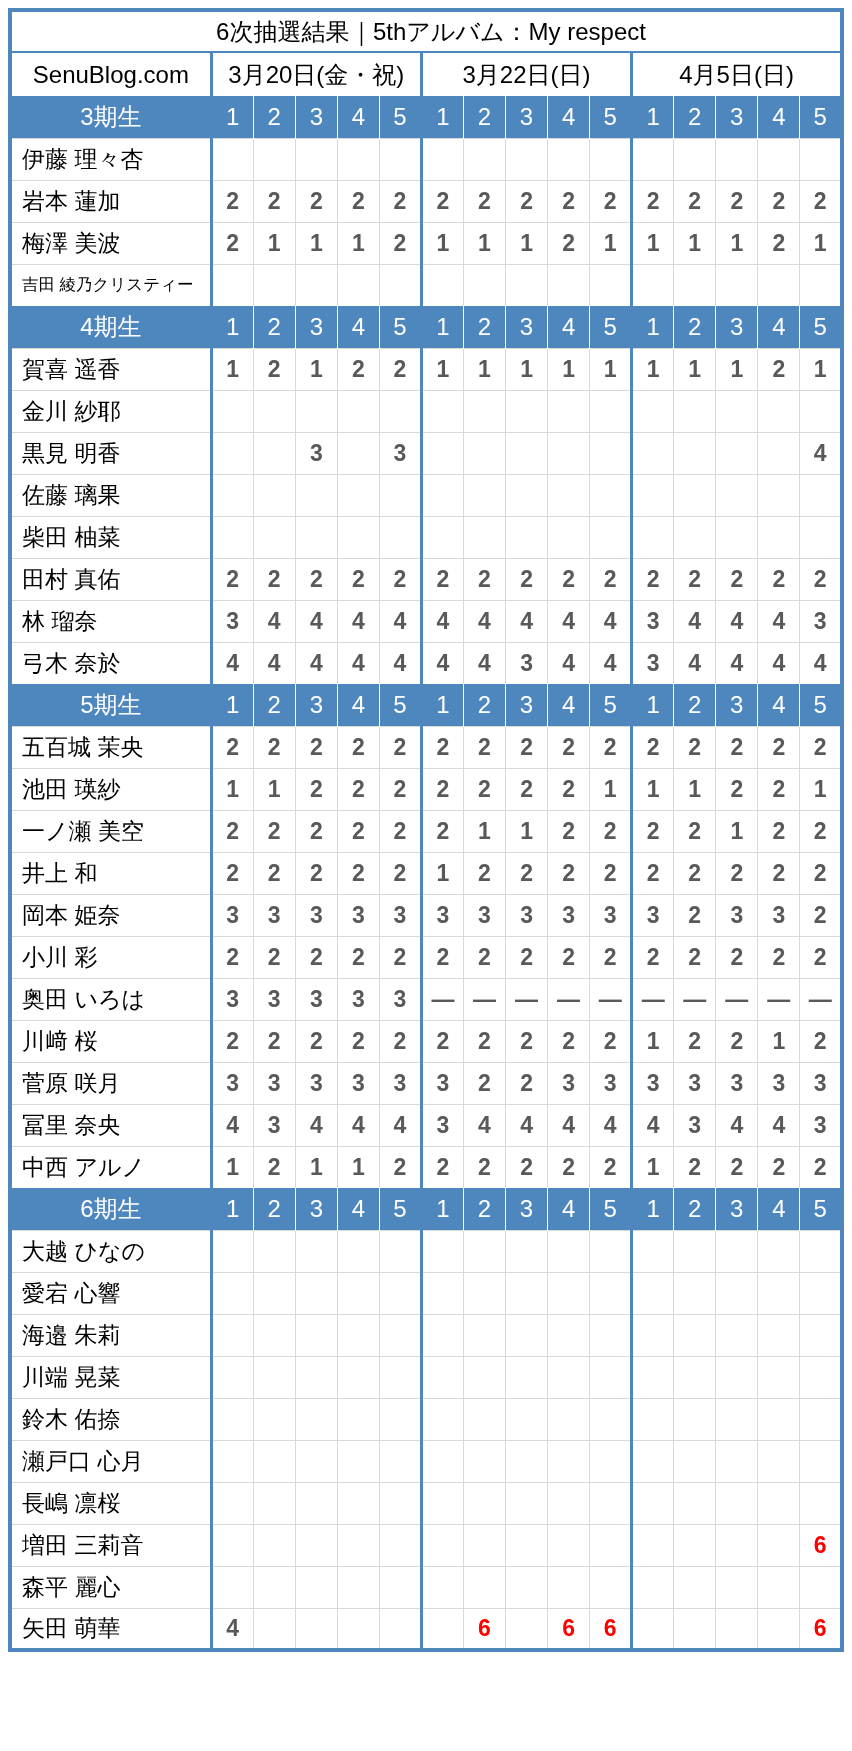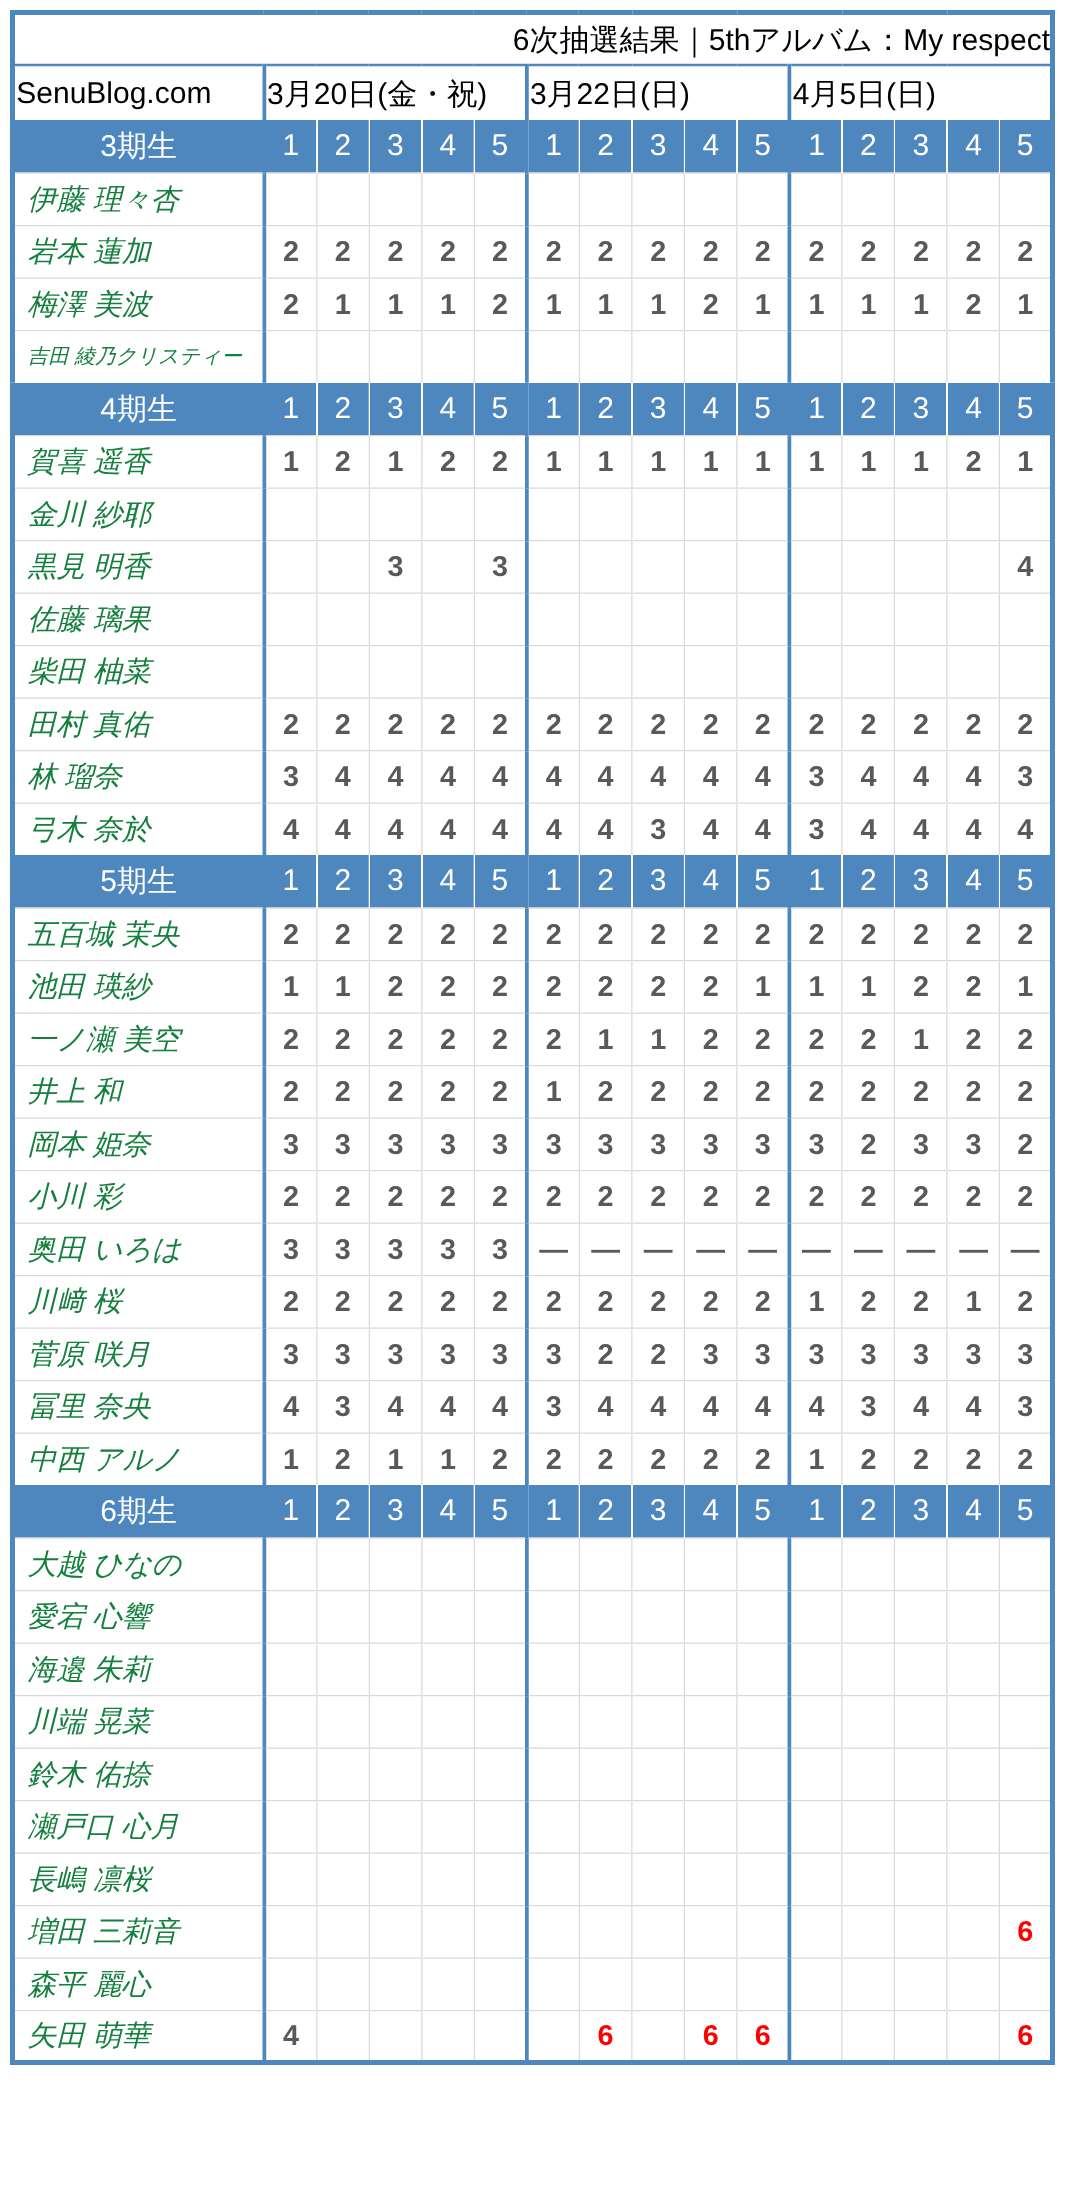--- a/index.html
+++ b/index.html
@@ -25,31 +25,31 @@
   col.c-slot  { width: 41.8px; }
 
   td { box-sizing: border-box; overflow: hidden; white-space: nowrap; }
 
   
   td.title {
     height: 42px;
     border-bottom: 2px solid #4e87be;
     font-size: 24px;
     color: #000000;
-    text-align: right;
+    text-align: center;
     padding: 0 0 0 10px;
     vertical-align: middle;
   }
 
   
   td.brand, td.date {
     height: 44px;
     font-size: 24px;
     color: #000000;
-    text-align: left;
+    text-align: center;
     vertical-align: middle;
     background: #ffffff;
   }
 
   
   tr.band td {
     background: #4e87be;
     color: #ffffff;
     height: 42px;
     text-align: center;
@@ -61,24 +61,23 @@
 
   
   tr.member td {
     height: 42px;
     vertical-align: middle;
     border-top: 1px solid #d9d9d9;
     background: #ffffff;
   }
   td.name {
     font-size: 23px;
-    color: #15803d;
+    color: #000000;
     text-align: left;
     padding-left: 10px;
-    font-style: italic;
   }
   td.name.small { font-size: 16.5px; }
   td.num {
     font-size: 23px;
     font-weight: bold;
     color: #595959;
     text-align: center;
     border-left: 1px solid #d9d9d9;
   }
   td.num.red { color: #ff0000; }

